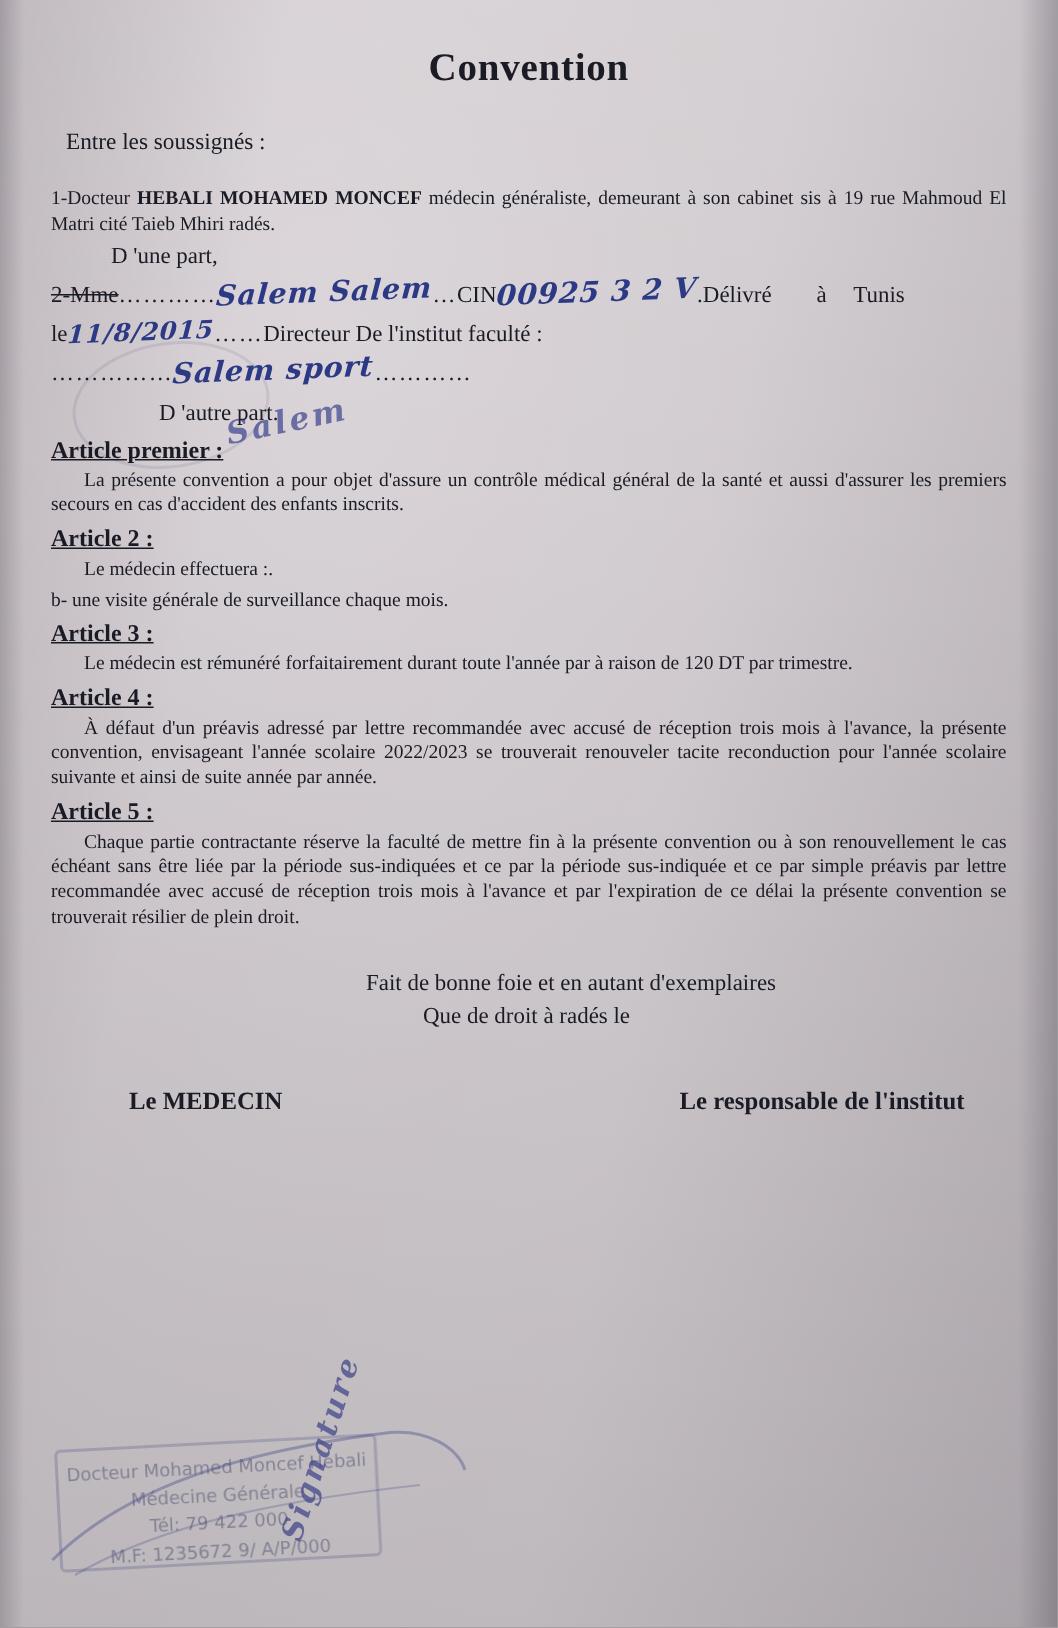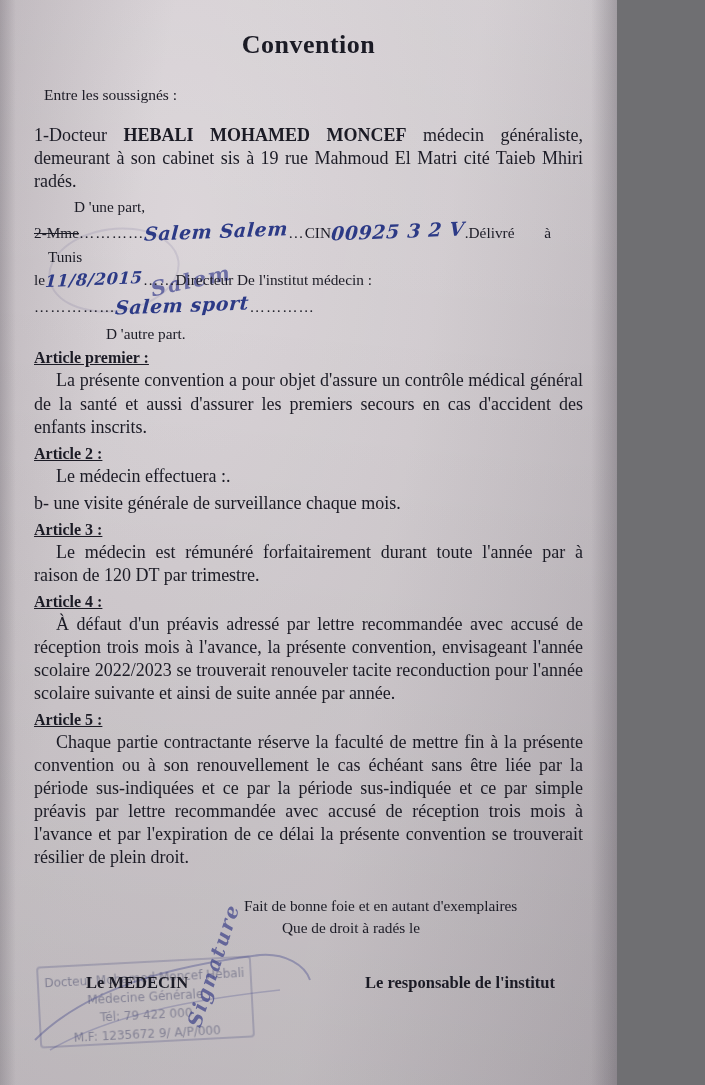--- a/index.html
+++ b/index.html
@@ -8,21 +8,21 @@
     background: #6f6f72;
   }
   body {
     width: 705px;
     height: 1085px;
     overflow: hidden;
     font-family: "Liberation Serif", serif;
   }
   #page {
     position: relative;
-    width: 617px;
+    width: 705px;
     height: 1085px;
     background: #cfc9cd;
     background-image:
       radial-gradient(ellipse at 30% 20%, #d8d2d6 0%, #cdc7cb 45%, #c3bdc2 100%);
     overflow: hidden;
   }
   
   #page::after {
     content: "";
     position: absolute;
@@ -44,21 +44,21 @@
     font-size: 26px;
     letter-spacing: 0.5px;
     margin: 8px 0 26px 0;
   }
   .lead {
     font-weight: normal;
     font-size: 15.5px;
     margin: 0 0 20px 10px;
   }
   p.body {
-    font-size: 18px;
+    font-size: 13px;
     line-height: 1.28;
     margin: 0 0 4px 0;
     text-align: justify;
   }
   .indent { text-indent: 22px; }
   .art {
     font-weight: bold;
     font-size: 16px;
     text-decoration: underline;
     margin: 6px 0 2px 0;
@@ -200,21 +200,21 @@
     </p>
     <p class="p1 small-indent" style="padding-left:40px">D 'une part,</p>
 
     <div class="line-row">
       <span class="strike">2-Mme</span><span class="dots">…………</span><span class="hw">Salem Salem</span><span class="dots">…</span><span>CIN</span><span class="hw">00925 3 2 V</span><span>.Délivré</span>
       <span style="padding-left:26px">à</span>
       <span style="padding-left:14px">Tunis</span>
     </div>
 
     <div class="line-row">
-      <span>le</span><span class="hw sm">11/8/2015</span><span class="dots">……</span><span>Directeur De l'institut médecin :</span>
+      <span>le</span><span class="hw sm">11/8/2015</span><span class="dots">……</span><span>Directeur De l'institut faculté :</span>
     </div>
 
     <div class="line-row" style="height:32px">
       <span class="dots">……………</span><span class="hw">Salem sport</span><span class="dots">…………</span>
     </div>
 
     <p class="p1" style="padding-left:72px">D 'autre part.</p>
 
     <div class="art">Article premier :</div>
     <p class="body indent">La présente convention a pour objet d'assure un contrôle médical général de la santé et aussi d'assurer les premiers secours en cas d'accident des enfants inscrits.</p>

